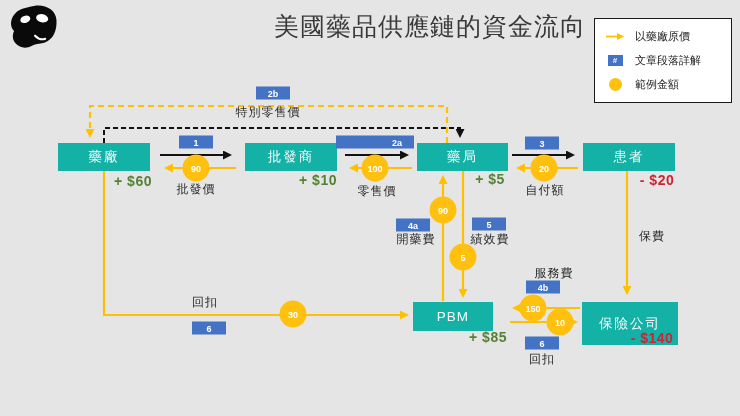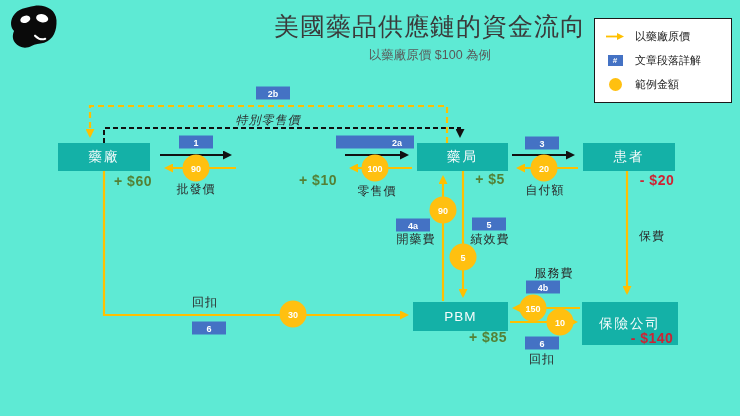--- a/index.html
+++ b/index.html
@@ -1,16 +1,16 @@
 <!DOCTYPE html>
 <html><head>
 <meta charset="utf-8">
 <style>
   html,body{margin:0;padding:0;background:#fff;}
-  .canvas{position:relative;width:740px;height:416px;background:#5eead4;overflow:hidden;
+  .canvas{position:relative;width:740px;height:416px;background:#e5e5e5;overflow:hidden;
           font-family:"Liberation Sans",sans-serif;}
   .abs{position:absolute;}
   .ctr{position:absolute;transform:translate(-50%,-50%);white-space:nowrap;text-align:center;}
   .titlebox{left:250px;top:10px;width:360px;text-align:center;}
   .title{font-size:25px;color:#3a3a3a;letter-spacing:1px;}
   .subtitle{font-size:12.5px;color:#595959;margin-top:4px;}
   .legend{left:594px;top:18px;width:138px;height:85px;border:1.5px solid #1a1a1a;
           background:#fff;display:flex;flex-direction:column;justify-content:space-around;
           padding:5px 8px;box-sizing:border-box;}
   .lrow{display:flex;align-items:center;gap:8px;}
@@ -39,21 +39,20 @@
     <svg width="52" height="46" viewBox="0 0 100 90">
       <path d="M50 4 C70 0 93 10 94 32 C95 52 88 70 70 76 C60 79 52 78 45 82 C35 88 20 86 13 76 C7 68 8 60 11 53 C4 46 3 34 9 24 C18 9 35 7 50 4 Z" fill="#0a0a0a"></path>
       <ellipse cx="33" cy="30" rx="10" ry="7" fill="#fff" transform="rotate(-18 33 30)"></ellipse>
       <ellipse cx="66" cy="28" rx="12" ry="8" fill="#fff" transform="rotate(12 66 28)"></ellipse>
       <path d="M52 62 q10 10 20 6" stroke="#fff" stroke-width="4" fill="none" stroke-linecap="round"></path>
     </svg>
   </div>
 
   <div class="abs titlebox">
     <div class="title">美國藥品供應鏈的資金流向</div>
-    <div class="subtitle">以藥廠原價 $100 為例</div>
   </div>
 
   <div class="abs legend">
     <div class="lrow">
       <span class="licon">
         <svg width="20" height="9">
             <line x1="1" y1="4.5" x2="13" y2="4.5" stroke="#ffc000" stroke-width="1.8"></line>
             <path d="M12,1 L19,4.5 L12,8 Z" fill="#ffc000"></path>
           </svg>
       </span>
@@ -96,23 +95,24 @@
       <path d="M443,301 L443,177" marker-end="url(#my)"></path>
       <path d="M463,171 L463,296" marker-end="url(#my)"></path>
       <path d="M627,171 L627,293" marker-end="url(#my)"></path>
       <path d="M580,308 L514,308" marker-end="url(#my)"></path>
       <path d="M510,322 L576,322" marker-end="url(#my)"></path>
       <path d="M104,171 L104,315 L407,315" marker-end="url(#my)"></path>
     </g>
   </svg>
 
   <div class="abs node" style="left:58px;top:143px;width:92px;height:28px;">藥廠</div>
+  <div class="abs node" style="left:245px;top:143px;width:92px;height:28px;">批發商</div>
   <div class="abs node" style="left:417px;top:143px;width:91px;height:28px;">藥局</div>
   <div class="abs node" style="left:583px;top:143px;width:92px;height:28px;">患者</div>
-  <div class="abs node" style="left:413px;top:302px;width:95px;height:29px;letter-spacing:1px;">PBM</div>
+  <div class="abs node" style="left:413px;top:302px;width:80px;height:29px;letter-spacing:1px;">PBM</div>
   <div class="abs node" style="left:582px;top:302px;width:96px;height:43px;">保險公司</div>
 
   <div class="ctr delta gain" style="left:133px;top:181px;">+ $60</div>
   <div class="ctr delta gain" style="left:318px;top:180px;">+ $10</div>
   <div class="ctr delta gain" style="left:490px;top:179px;">+ $5</div>
   <div class="ctr delta loss" style="left:657px;top:180px;">- $20</div>
   <div class="ctr delta gain" style="left:488px;top:337px;">+ $85</div>
   <div class="ctr delta loss" style="left:652px;top:338px;">- $140</div>
 
   <div class="ctr badge" style="left:196px;top:142px;">1</div>
@@ -129,21 +129,21 @@
   <div class="ctr coin" style="left:375px;top:168px;">100</div>
   <div class="ctr coin" style="left:544px;top:168px;">20</div>
   <div class="ctr coin" style="left:443px;top:210px;">90</div>
   <div class="ctr coin" style="left:463px;top:257px;">5</div>
   <div class="ctr coin" style="left:533px;top:308px;">150</div>
   <div class="ctr coin" style="left:560px;top:322px;">10</div>
   <div class="ctr coin" style="left:293px;top:314px;">30</div>
 
   <div class="ctr flabel" style="left:196px;top:189px;">批發價</div>
   <div class="ctr flabel" style="left:377px;top:191px;">零售價</div>
-  <div class="ctr flabel" style="left:268px;top:120px;font-style:italic;">特別零售價</div>
+  <div class="ctr flabel" style="left:268px;top:112px;">特別零售價</div>
   <div class="ctr flabel" style="left:545px;top:190px;">自付額</div>
   <div class="ctr flabel" style="left:404px;top:239px;padding-left:24px;">開藥費</div>
   <div class="ctr flabel" style="left:490px;top:239px;">績效費</div>
   <div class="ctr flabel" style="left:542px;top:273px;margin-left:12px;">服務費</div>
   <div class="ctr flabel" style="left:542px;top:359px;">回扣</div>
   <div class="ctr flabel" style="left:205px;top:302px;">回扣</div>
   <div class="ctr flabel" style="left:652px;top:236px;">保費</div>
 
 </div>
 

